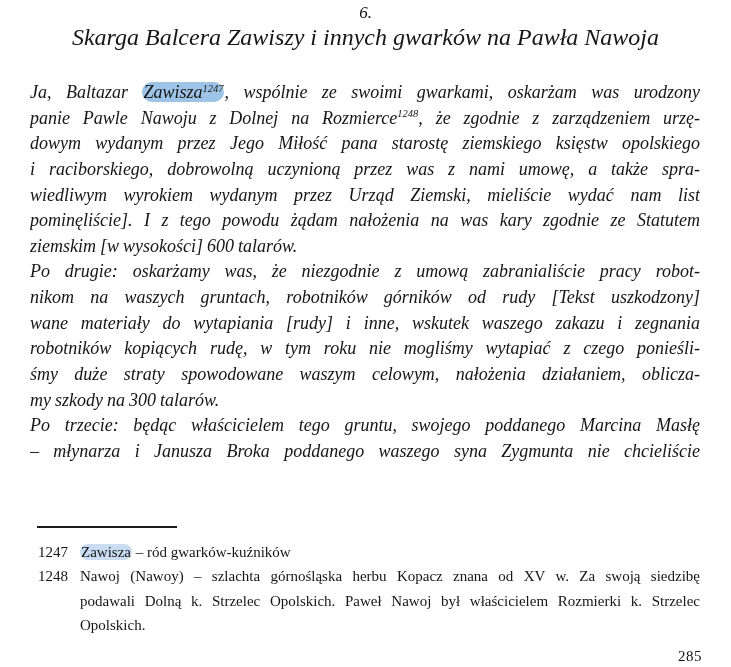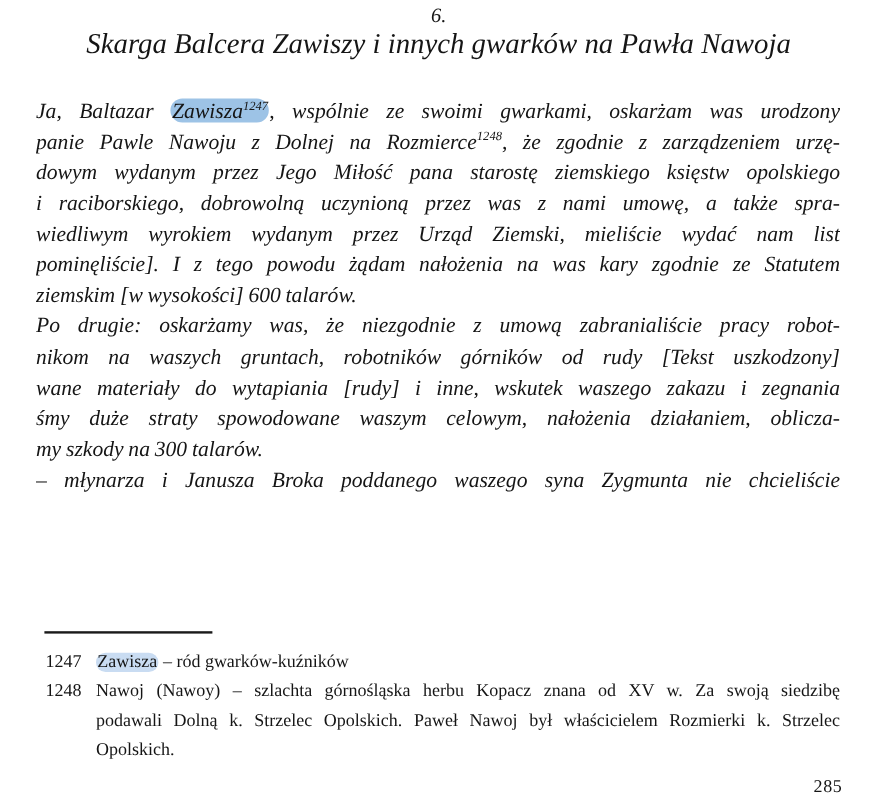--- a/index.html
+++ b/index.html
@@ -74,22 +74,24 @@
       <div class="bline just"><span>Ja, Baltazar </span><span class="hl"><span>Zawisza</span><span class="sup">1247</span></span><span>, wspólnie ze swoimi gwarkami, oskarżam was urodzony</span></div>
       <div class="bline just"><span>panie Pawle Nawoju z Dolnej na Rozmierce</span><span class="sup">1248</span><span>, że zgodnie z zarządzeniem urzę-</span></div>
       <div class="bline just"><span>dowym wydanym przez Jego Miłość pana starostę ziemskiego księstw opolskiego</span></div>
       <div class="bline just"><span>i raciborskiego, dobrowolną uczynioną przez was z nami umowę, a także spra-</span></div>
       <div class="bline just"><span>wiedliwym wyrokiem wydanym przez Urząd Ziemski, mieliście wydać nam list</span></div>
       <div class="bline just"><span>pominęliście]. I z tego powodu żądam nałożenia na was kary zgodnie ze Statutem</span></div>
       <div class="bline"><span>ziemskim [w wysokości] 600 talarów.</span></div>
       <div class="bline just"><span>Po drugie: oskarżamy was, że niezgodnie z umową zabranialiście pracy robot-</span></div>
       <div class="bline just"><span>nikom na waszych gruntach, robotników górników od rudy [Tekst uszkodzony]</span></div>
       <div class="bline just"><span>wane materiały do wytapiania [rudy] i inne, wskutek waszego zakazu i zegnania</span></div>
+      <div class="bline just"><span>robotników kopiących rudę, w tym roku nie mogliśmy wytapiać z czego ponieśli-</span></div>
       <div class="bline just"><span>śmy duże straty spowodowane waszym celowym, nałożenia działaniem, oblicza-</span></div>
       <div class="bline"><span>my szkody na 300 talarów.</span></div>
+      <div class="bline just"><span>Po trzecie: będąc właścicielem tego gruntu, swojego poddanego Marcina Masłę</span></div>
       <div class="bline just"><span>– młynarza i Janusza Broka poddanego waszego syna Zygmunta nie chcieliście</span></div>
     </div>
   <div class="fnrule"></div>
   <div class="footnotes" id="footnotes">
       <div class="fn">
         <span class="fn-num">1247</span>
         <div class="fn-lines">
           <div class="fline"><span class="hl"><span>Zawisza</span></span><span> – ród gwarków-kuźników</span></div>
         </div>
       </div>

